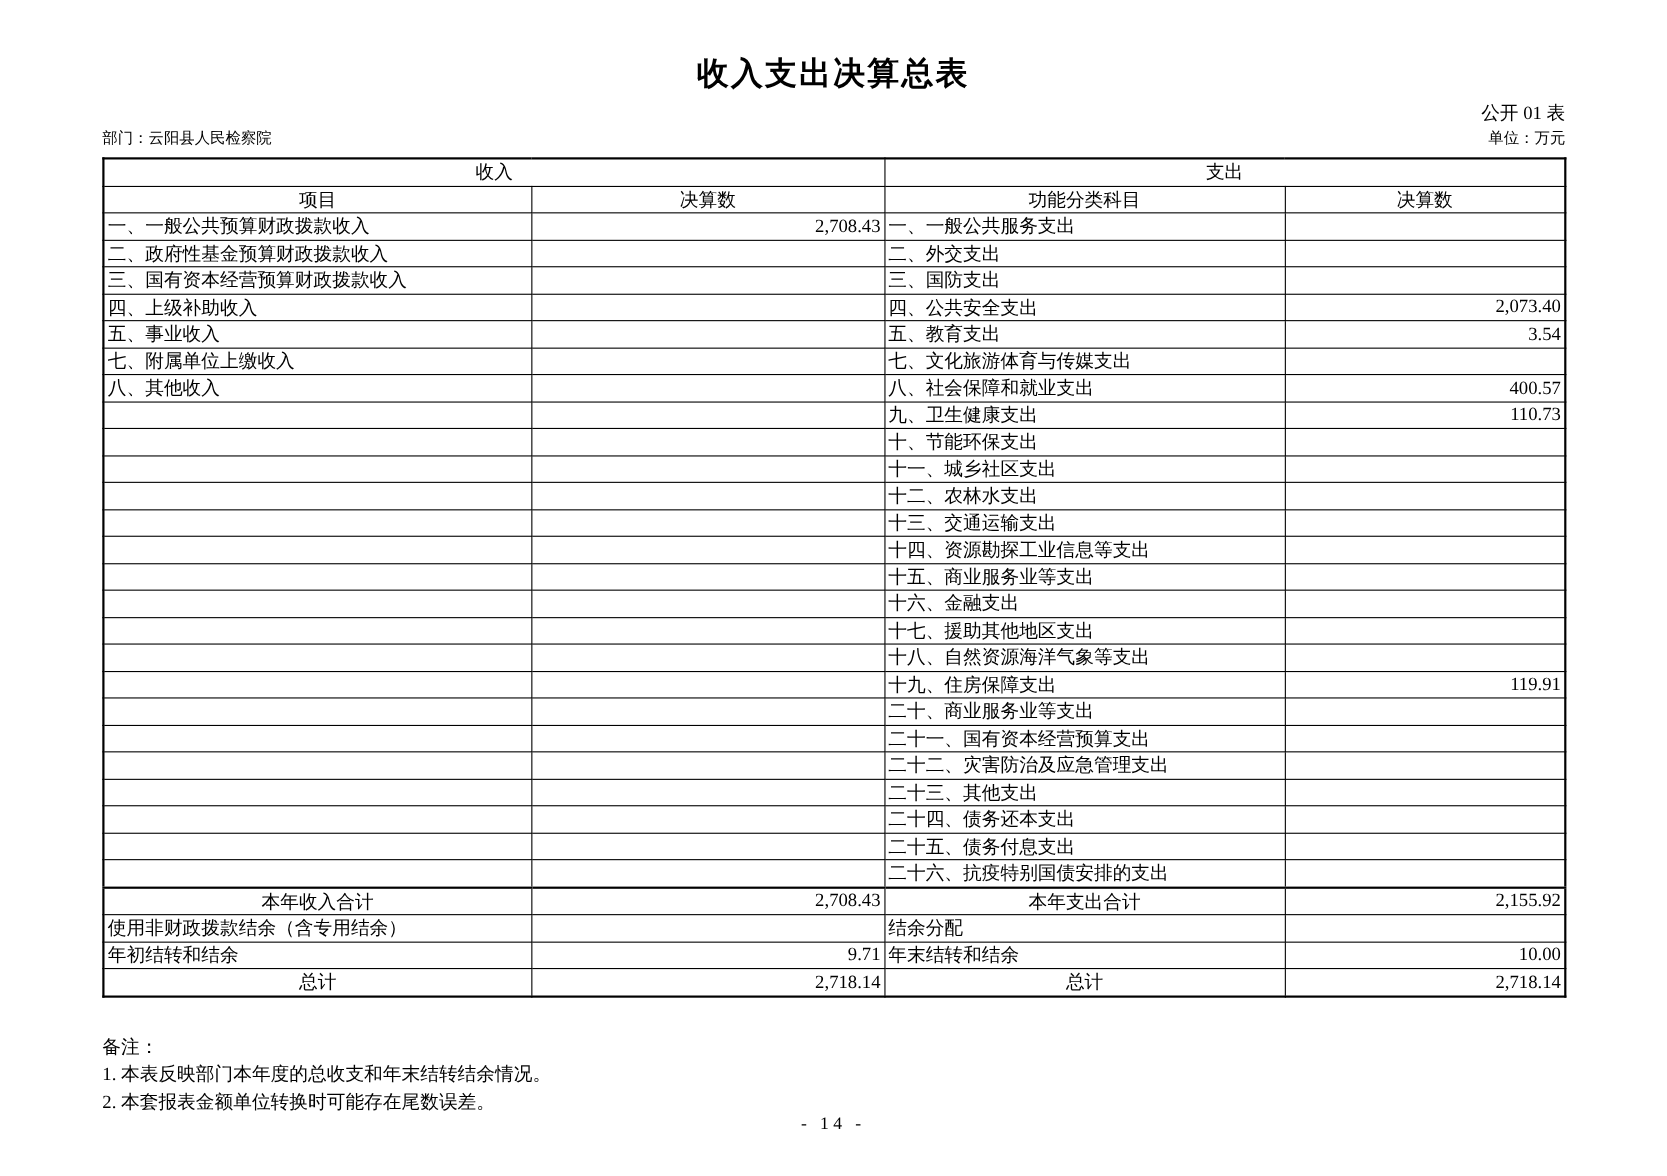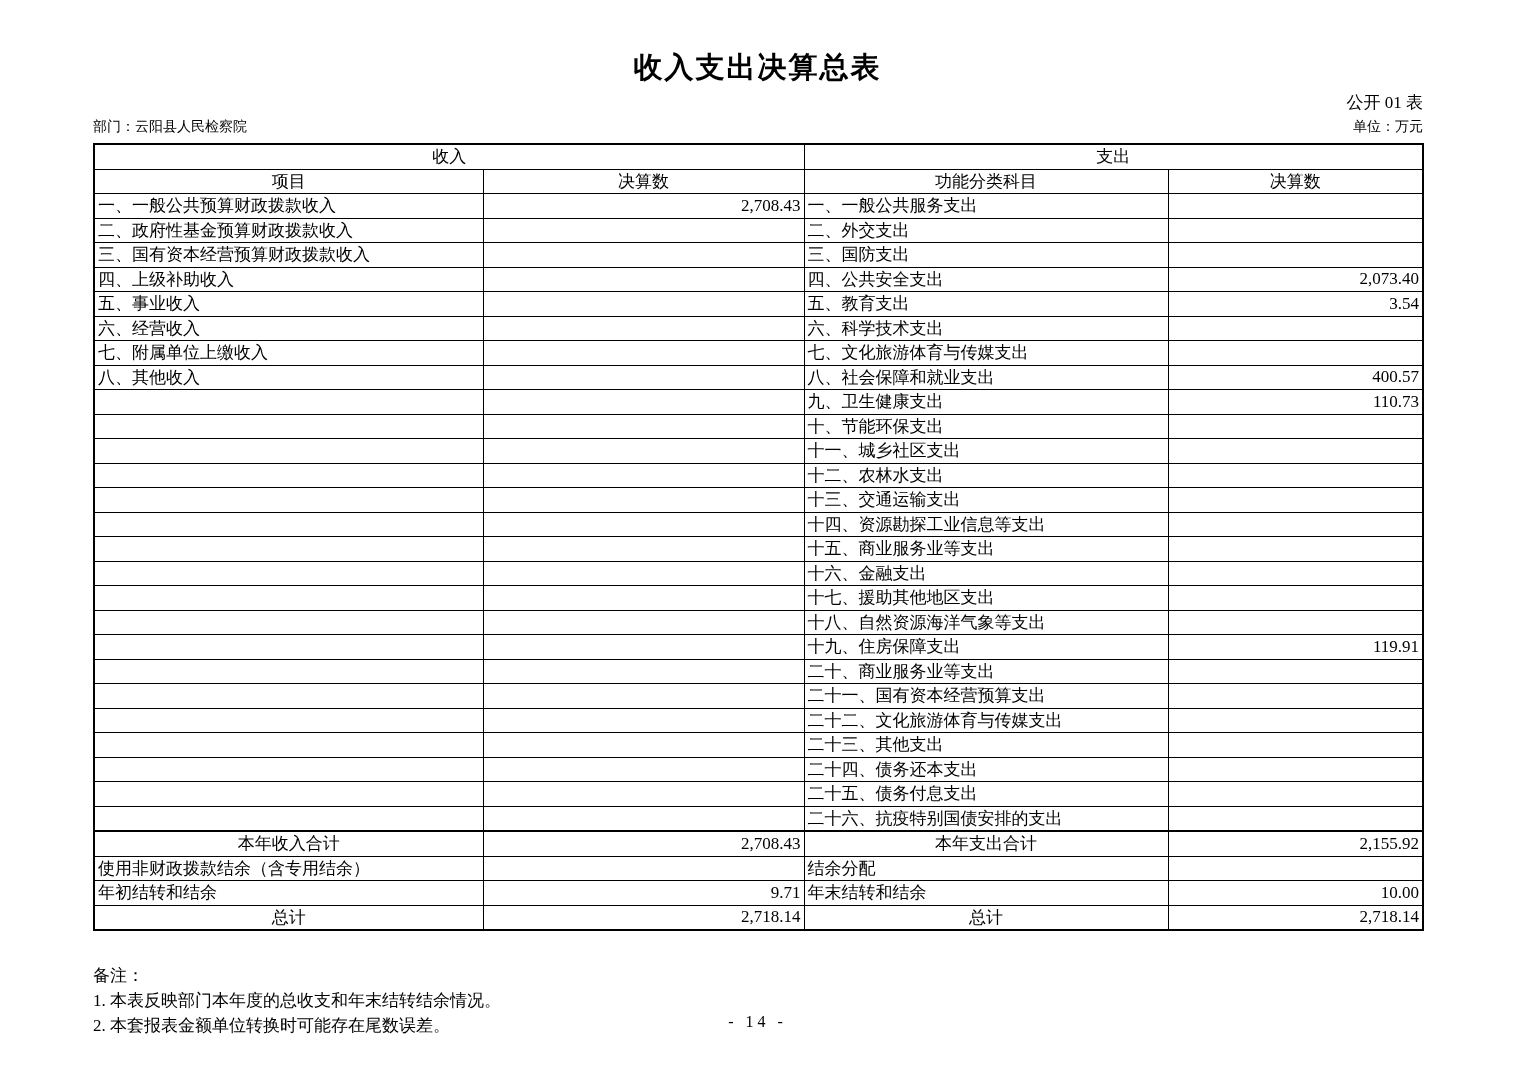--- a/index.html
+++ b/index.html
@@ -113,26 +113,20 @@
           <td class="item">四、公共安全支出</td>
           <td class="val">2,073.40</td>
         </tr>
         <tr>
           <td class="item">五、事业收入</td>
           <td class="val"></td>
           <td class="item">五、教育支出</td>
           <td class="val">3.54</td>
         </tr>
         <tr>
-          <td class="item">六、经营收入</td>
-          <td class="val"></td>
-          <td class="item">六、科学技术支出</td>
-          <td class="val"></td>
-        </tr>
-        <tr>
           <td class="item">七、附属单位上缴收入</td>
           <td class="val"></td>
           <td class="item">七、文化旅游体育与传媒支出</td>
           <td class="val"></td>
         </tr>
         <tr>
           <td class="item">八、其他收入</td>
           <td class="val"></td>
           <td class="item">八、社会保障和就业支出</td>
           <td class="val">400.57</td>
@@ -211,21 +205,21 @@
         </tr>
         <tr>
           <td class="item"></td>
           <td class="val"></td>
           <td class="item">二十一、国有资本经营预算支出</td>
           <td class="val"></td>
         </tr>
         <tr>
           <td class="item"></td>
           <td class="val"></td>
-          <td class="item">二十二、文化旅游体育与传媒支出</td>
+          <td class="item">二十二、灾害防治及应急管理支出</td>
           <td class="val"></td>
         </tr>
         <tr>
           <td class="item"></td>
           <td class="val"></td>
           <td class="item">二十三、其他支出</td>
           <td class="val"></td>
         </tr>
         <tr>
           <td class="item"></td>

